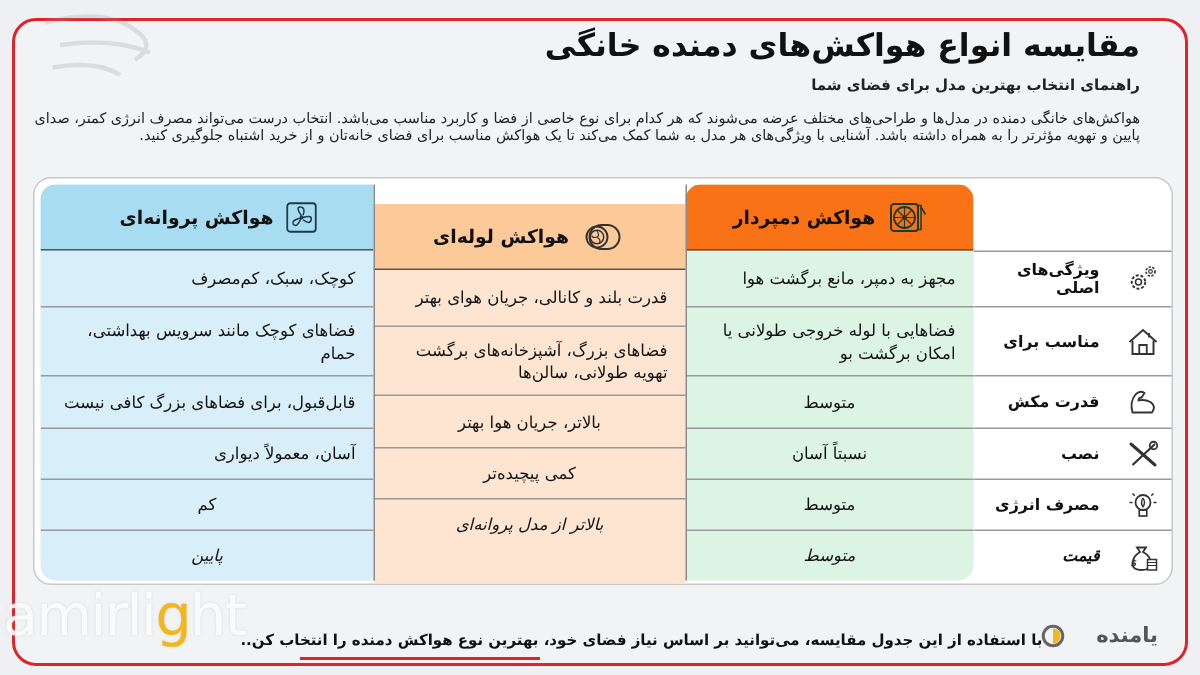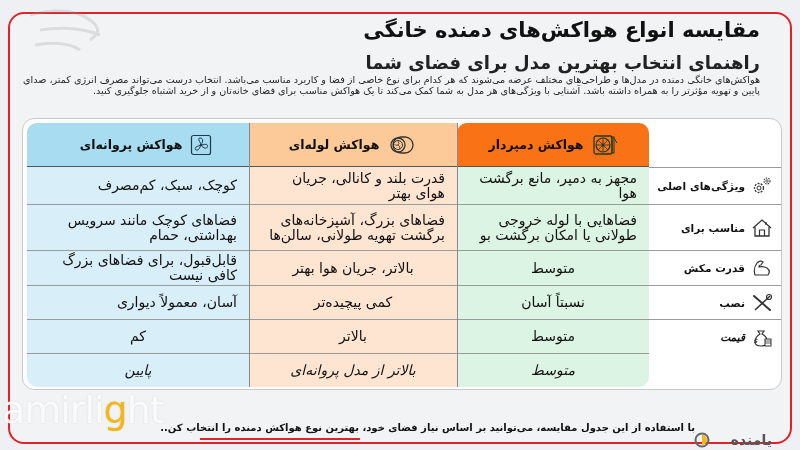--- a/index.html
+++ b/index.html
@@ -23,21 +23,21 @@
     width: 110px; height: 60px;
     opacity: 0.25;
   }
   .title {
     position: absolute; right: 40px; top: 18px;
     font-size: 21px; font-weight: bold; color: #111;
     white-space: nowrap;
   }
   .subtitle {
     position: absolute; right: 40px; top: 52px;
-    font-size: 18px; font-weight: bold; color: #222;
+    font-size: 10px; font-weight: bold; color: #222;
     white-space: nowrap;
   }
   .intro {
     position: absolute; right: 40px; top: 74px;
     width: 750px;
     font-size: 9.6px; color: #222; line-height: 11px;
     text-align: right;
   }
   .table-card {
     position: absolute;
@@ -46,54 +46,54 @@
     background: #fff;
     border: 1px solid #c9c9c9;
     border-radius: 12px;
     overflow: hidden;
   }
   .col {
     position: absolute; top: 4px;
     height: 264px;
   }
   .col-damper { left: 434px; width: 192px; background: #dcf4e3; border-radius: 10px 10px 10px 0; overflow: hidden; }
-  .col-pipe { left: 226px; width: 208px; background: #fde5d1; }
+  .col-pipe { left: 226px; width: 208px; background: #fde5d1; margin-top: 13px; }
   .col-fan { left: 4px; width: 222px; background: #d8eef8; border-radius: 10px 0 0 10px; overflow: hidden; }
   .col-head {
     height: 44px;
     display: flex; align-items: center; justify-content: center;
     gap: 8px;
     font-size: 12.5px; font-weight: bold; color: #111;
     border-bottom: 1px solid #555;
   }
   .col-damper .col-head { background: #f97316; }
   .col-pipe .col-head { background: #fcc998; }
   .col-fan .col-head { background: #a7dcf1; padding-left: 16px; }
   .cell {
     display: flex; align-items: center;
     padding: 0 12px;
-    font-size: 14px; color: #111; line-height: 15px;
+    font-size: 11px; color: #111; line-height: 15px;
     border-bottom: 1px solid #9a9a9a;
     text-align: right;
   }
   .cell.center { justify-content: center; text-align: right; }
   .cell:last-child { border-bottom: none; }
   .r0 { height: 38px; }
   .r1 { height: 46px; }
   .r2 { height: 35px; }
   .r3 { height: 34px; }
   .r4 { height: 34px; }
   .r5 { height: 33px; font-style: italic; }
   .row-labels {
     position: absolute; left: 626px; top: 48px;
     width: 134px;
   }
   .label-cell {
     display: flex; align-items: center; justify-content: flex-start;
-    gap: 6px;
+    gap: 18px;
     padding-right: 10px;
     font-size: 10.6px; font-weight: bold; color: #111;
     border-bottom: 1px solid #9a9a9a;
     border-top: none;
   }
   .label-cell:first-child { border-top: 1px solid #9a9a9a; }
   .label-cell:last-child { border-bottom: none; }
   .label-cell svg { flex: 0 0 auto; }
   .divider-v {
     position: absolute; top: 4px; width: 1px; height: 264px; background: #8a8a8a;
@@ -101,21 +101,21 @@
   .footer {
     position: absolute; right: 105px; top: 422px;
     font-size: 10px; font-weight: bold; color: #111;
     white-space: nowrap;
   }
   .footer-line {
     position: absolute; left: 200px; top: 438px;
     width: 160px; height: 2px; background: #e0232b;
   }
   .brand {
-    position: absolute; right: 28px; top: 432px;
+    position: absolute; right: 28px; top: 416px;
     display: flex; align-items: center; gap: 21px;
     font-size: 14px; color: #555; font-weight: bold; justify-content: center;
   }
   .watermark {
     position: absolute; left: 2px; top: 388px;
     font-family: "DejaVu Sans", sans-serif;
     font-size: 38px; color: rgba(255,255,255,0.85);
     letter-spacing: -1px;
     direction: ltr;
     text-shadow: 0 0 2px rgba(180,180,180,0.4);
@@ -166,21 +166,20 @@
         <circle cx="11" cy="10" r="7" fill="none" stroke="#333" stroke-width="1.3"></circle>
         <circle cx="11" cy="10" r="4.5" fill="none" stroke="#333" stroke-width="1"></circle>
         <path d="M11 6 Q13 9 11 10 Q8 11 7.5 9 M11 10 Q14 12 12.5 14" stroke="#333" stroke-width="0.8" fill="none"></path>
       </svg>
       <span>هواکش لوله‌ای</span>
     </div>
     <div class="cell r0">قدرت بلند و کانالی، جریان هوای بهتر</div>
     <div class="cell r1">فضاهای بزرگ، آشپزخانه‌های برگشت تهویه طولانی، سالن‌ها</div>
     <div class="cell r2 center">بالاتر، جریان هوا بهتر</div>
     <div class="cell r3 center">کمی پیچیده‌تر</div>
-    <div class="cell r4 center">بالاتر</div>
     <div class="cell r5 center">بالاتر از مدل پروانه‌ای</div>
   </div>
 
   <div class="col col-fan">
     <div class="col-head">
       <svg width="22" height="22" viewBox="0 0 22 22">
         <rect x="1.5" y="1.5" width="19" height="19" rx="2" fill="none" stroke="#1e3a4a" stroke-width="1.2"></rect>
         <circle cx="11" cy="11" r="1.3" fill="#1e3a4a"></circle>
         <path d="M11 10 Q7 4 10 4 Q14 4 12 9.5" fill="none" stroke="#1e3a4a" stroke-width="1"></path>
         <path d="M12 11 Q18 9 17.5 12.5 Q16.5 16 12 12.5" fill="none" stroke="#1e3a4a" stroke-width="1"></path>
@@ -225,20 +224,29 @@
       <span>قدرت مکش</span>
     </div>
     <div class="label-cell r3">
       <svg width="22" height="20" viewBox="0 0 22 20">
         <path d="M3 3 L19 17" stroke="#333" stroke-width="2" stroke-linecap="round"></path>
         <path d="M19 3 L4 17" stroke="#333" stroke-width="1.5"></path>
         <circle cx="18" cy="4" r="2.5" fill="none" stroke="#333" stroke-width="1.2"></circle>
       </svg>
       <span>نصب</span>
     </div>
+    <div class="label-cell r4">
+      <svg width="22" height="20" viewBox="0 0 22 20">
+        <circle cx="11" cy="8" r="5" fill="none" stroke="#333" stroke-width="1.2"></circle>
+        <rect x="8.5" y="13" width="5" height="4" fill="none" stroke="#333" stroke-width="1.1"></rect>
+        <path d="M11 5 Q13 8 11 11 Q9 8 11 5" fill="none" stroke="#333" stroke-width="0.9"></path>
+        <path d="M2 8 L4 8 M18 8 L20 8 M4 2 L5.5 3.5 M18 2 L16.5 3.5" stroke="#333" stroke-width="1"></path>
+      </svg>
+      <span>مصرف انرژی</span>
+    </div>
     <div class="label-cell r5">
       <svg width="22" height="22" viewBox="0 0 22 22">
         <path d="M7 5 L13 5 L11 8 Q17 11 16 17 Q15 20 10 20 Q4 20 4 16 Q4 11 9 8 Z" fill="none" stroke="#333" stroke-width="1.2"></path>
         <text x="7" y="17" font-size="6" fill="#333" font-family="DejaVu Sans, sans-serif">$</text>
         <rect x="14" y="13" width="6" height="7" fill="#fff" stroke="#333" stroke-width="1"></rect>
         <path d="M14 15 L20 15 M14 17 L20 17" stroke="#333" stroke-width="0.8"></path>
       </svg>
       <span>قیمت</span>
     </div>
   </div>

